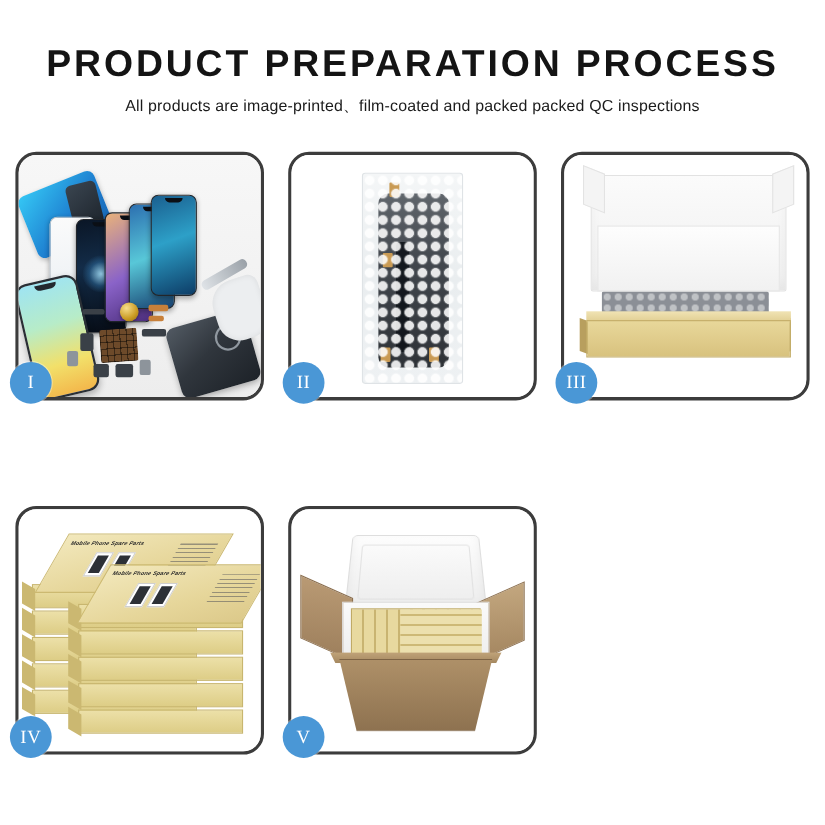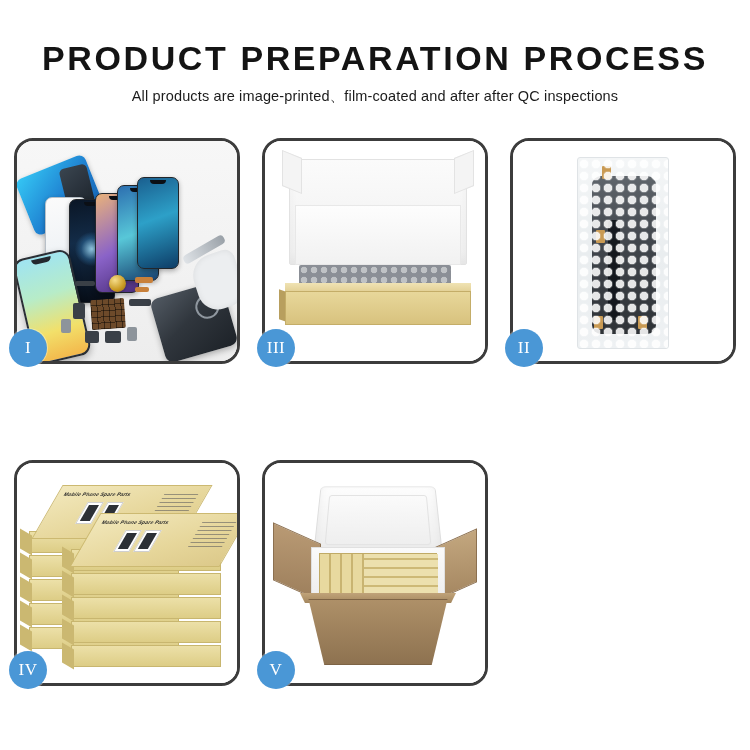--- a/index.html
+++ b/index.html
@@ -347,21 +347,21 @@
     background:rgba(110,85,55,.55); border-radius:1px;
   }
 </style>
 </head>
 <body>
 
 <div class="page">
 
   <div class="header">
     <div class="title">PRODUCT PREPARATION PROCESS</div>
-    <div class="subtitle">All products are image-printed、film-coated and after after QC inspections</div>
+    <div class="subtitle">All products are image-printed、film-coated and packed packed QC inspections</div>
   </div>
 
   <div class="grid">
 
     <div class="panel">
       <div class="panel-inner p1">
         <div class="blue-film"></div>
         <div class="ph glass"></div>
         <div class="ph s4 notch"></div>
         <div class="ph s3 notch"></div>
@@ -380,48 +380,48 @@
         <div class="pt" style="left:88px;top:190px;width:16px;height:12px;"></div>
         <div class="pt g" style="left:110px;top:186px;width:10px;height:14px;"></div>
         <div class="chassis"></div>
         <div class="tool"></div>
         <div class="hand"></div>
       </div>
       <div class="badge">I</div>
     </div>
 
     <div class="panel">
-      <div class="panel-inner p3">
-        <div class="b3-lid"></div>
-        <div class="b3-foam"></div>
-        <div class="b3-bubble"></div>
-        <div class="b3-side-l"></div>
-        <div class="b3-side-r"></div>
-        <div class="b3-lip"></div>
-        <div class="b3-front"></div>
-      </div>
-      <div class="badge">III</div>
-    </div>
-
-    <div class="panel">
       <div class="panel-inner p2">
         <div class="bag">
           <div class="inner-part"></div>
           <div class="flex-strip"></div>
           <div class="tape" style="left:24px;top:8px;"></div>
           <div class="tape" style="left:18px;top:72px;"></div>
           <div class="tape" style="left:16px;top:158px;"></div>
           <div class="tape" style="left:60px;top:158px;"></div>
           <div class="bubbles"></div>
         </div>
       </div>
       <div class="badge">II</div>
     </div>
 
     <div class="panel">
+      <div class="panel-inner p3">
+        <div class="b3-lid"></div>
+        <div class="b3-foam"></div>
+        <div class="b3-bubble"></div>
+        <div class="b3-side-l"></div>
+        <div class="b3-side-r"></div>
+        <div class="b3-lip"></div>
+        <div class="b3-front"></div>
+      </div>
+      <div class="badge">III</div>
+    </div>
+
+    <div class="panel">
       <div class="panel-inner p4">
         <div class="stack">
 
           <div class="sb" style="left:4px;top:44px;">
               <span class="edge"></span>
             </div>
           <div class="sb" style="left:4px;top:68px;">
               <span class="edge"></span>
             </div>
           <div class="sb" style="left:4px;top:92px;">

